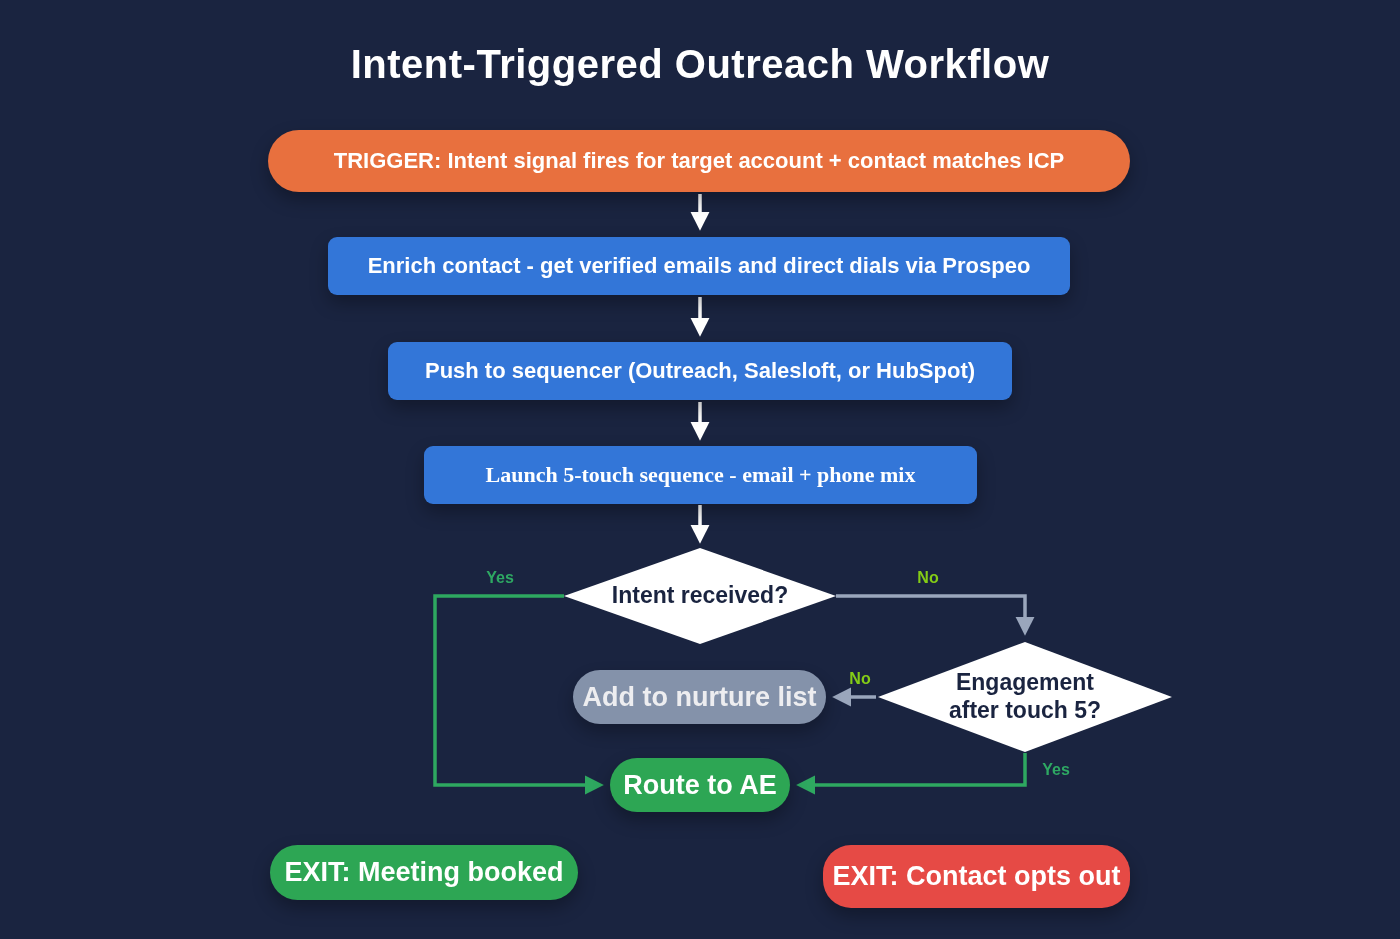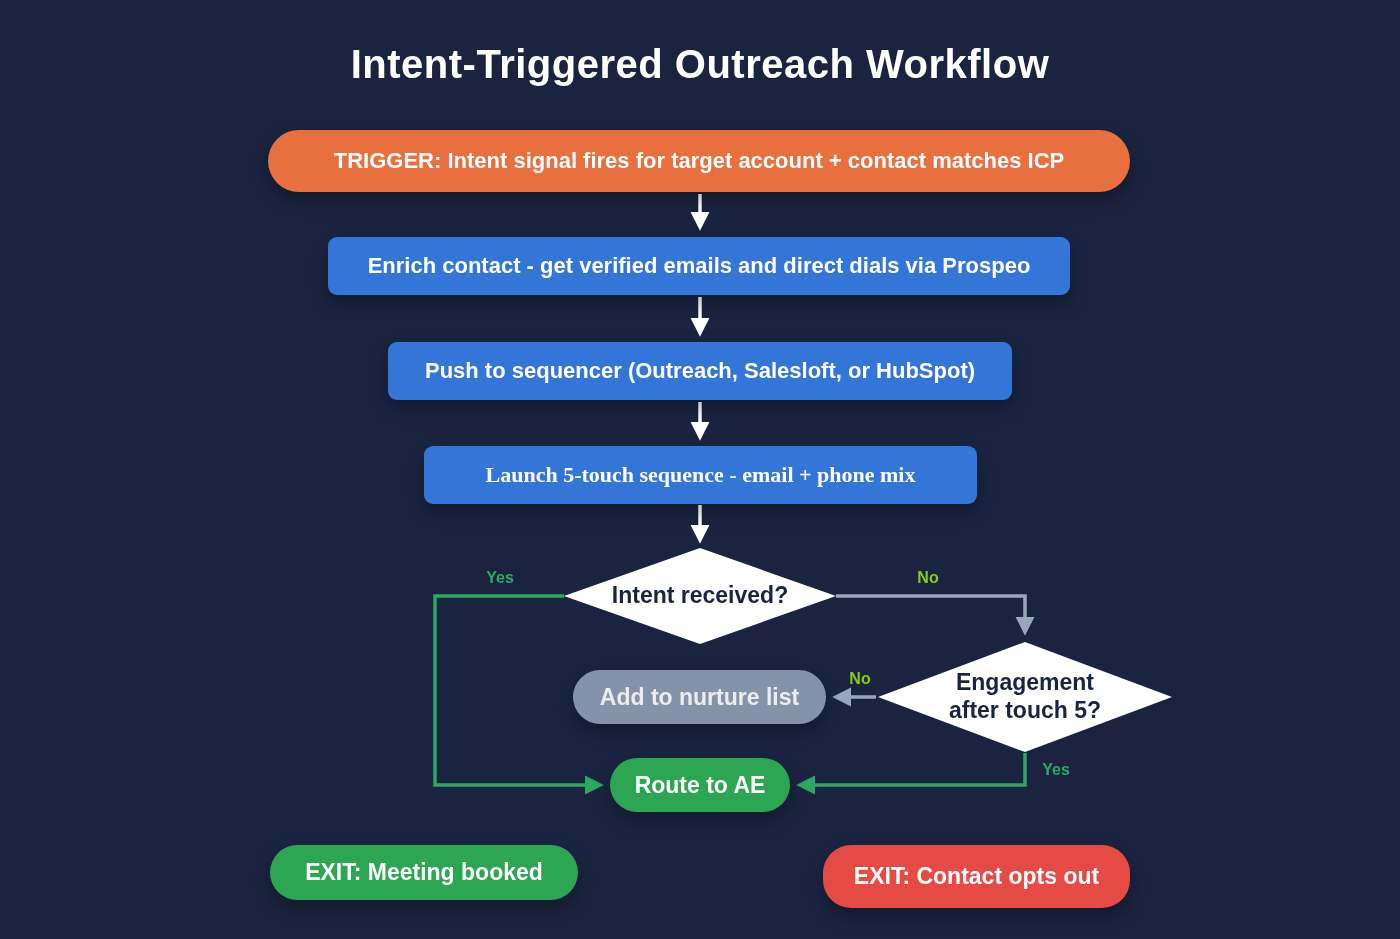--- a/index.html
+++ b/index.html
@@ -31,21 +31,21 @@
     position:absolute;
     display:flex;align-items:center;justify-content:center;
     color:#ffffff;
     font-weight:700;
     text-align:right;
     box-shadow:0 8px 18px rgba(0,0,0,.30);
     box-sizing:border-box;
   }
   .node.process{font-size:22px;border-radius:9px;}
   .node.trigger{font-size:22px;border-radius:31px;}
-  .node.pill{font-size:23px;border-radius:28px;}
+  .node.pill{font-size:27px;border-radius:28px;}
   .diamond-label{
     position:absolute;
     display:flex;flex-direction:column;align-items:center;justify-content:center;
     color:#1a2440;
     font-weight:700;
     font-size:23px;
     line-height:1.2;
     text-align:center;
     pointer-events:none;
   }

